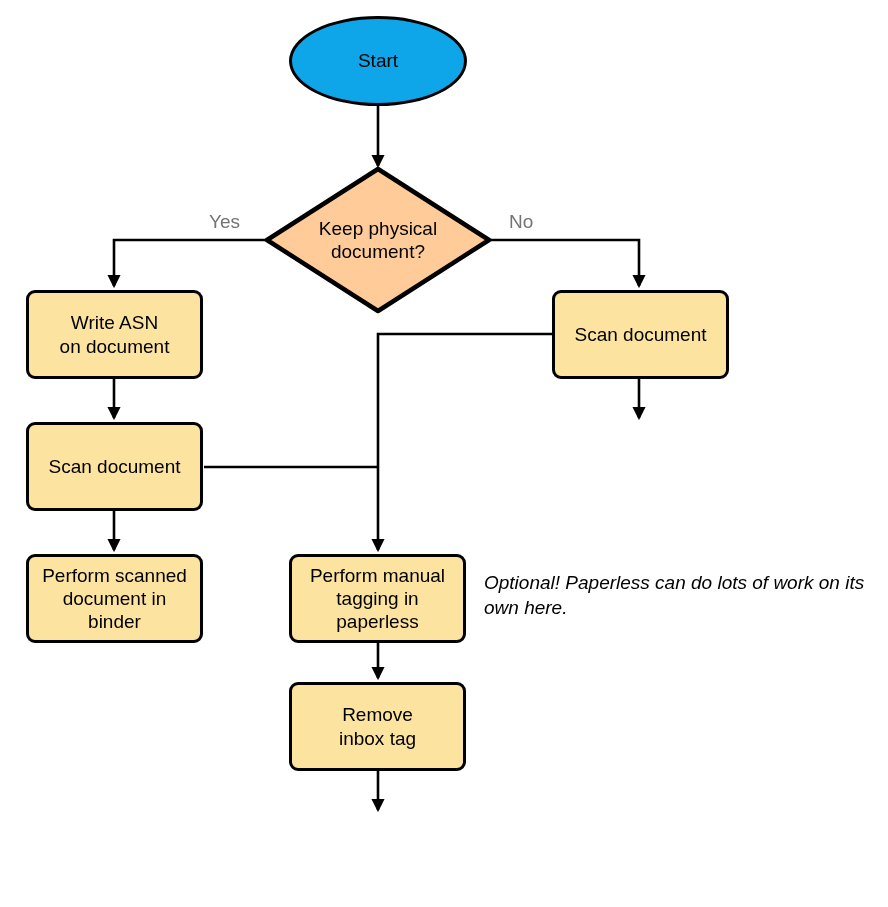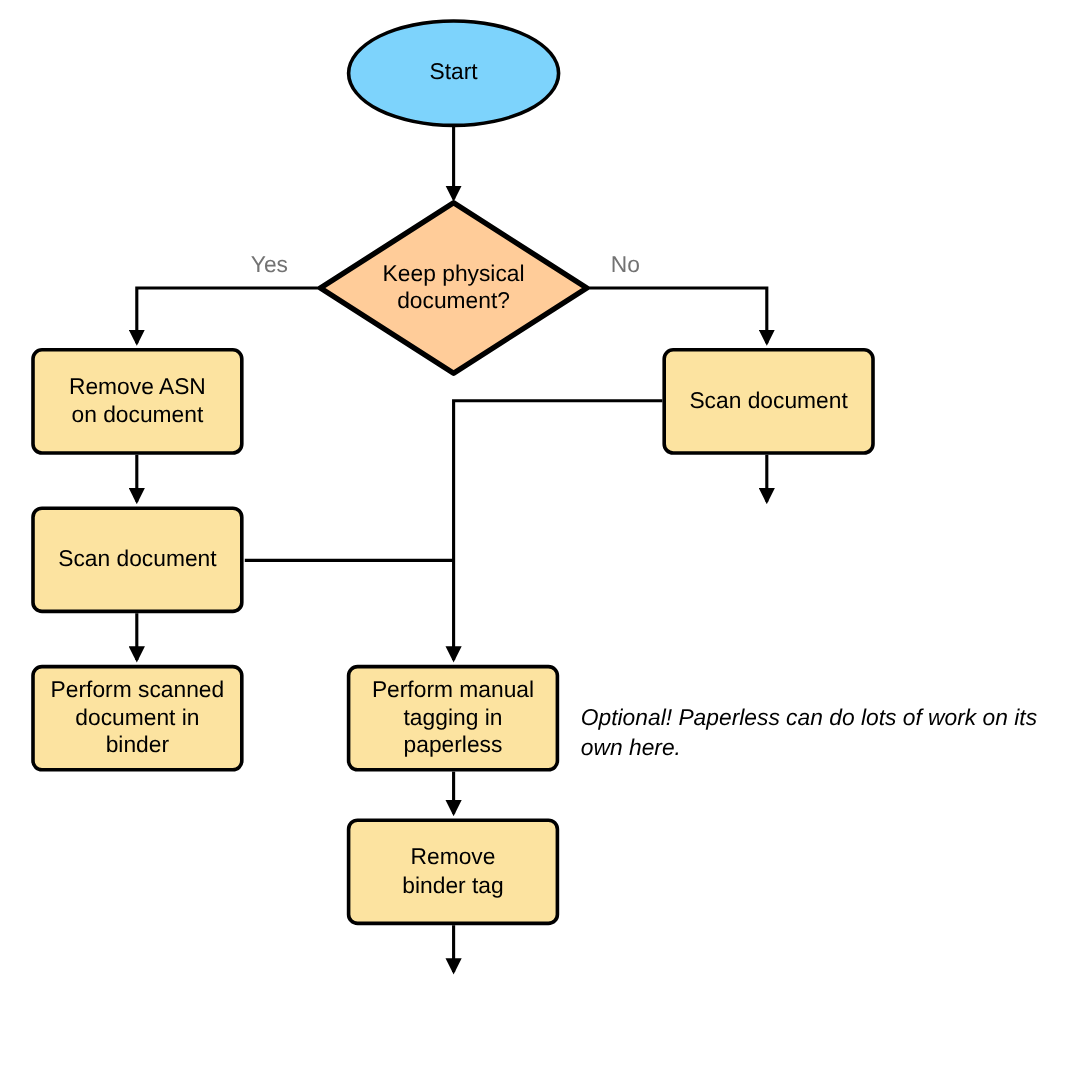--- a/index.html
+++ b/index.html
@@ -36,21 +36,21 @@
     line-height: 1.22;
     z-index: 3;
   }
   .node .label {
     padding: 0 6px;
     white-space: pre-line;
   }
   .terminator {
     border: 3px solid #000000;
     border-radius: 50%;
-    background: #7dd3fc;
+    background: #0ea5e9;
   }
   .process {
     border: 3px solid #000000;
     border-radius: 9px;
     background: #fce3a0;
   }
   .decision-wrap {
     position: absolute;
     z-index: 3;
   }
@@ -135,21 +135,21 @@
       <polygon points="114,3 225,74 114,145 3,74" fill="#ffcc99" stroke="#000000" stroke-width="4.5" stroke-linejoin="round"></polygon>
     </svg>
     <div class="decision-label">Keep physical
 document?</div>
   </div>
 
   <div class="edge-label" style="left:209px; top:211px;">Yes</div>
   <div class="edge-label" style="left:509px; top:211px;">No</div>
 
   <div class="node process" style="left:26px; top:290px; width:177px; height:89px;">
-    <span class="label">Remove ASN
+    <span class="label">Write ASN
 on document</span>
   </div>
 
   <div class="node process" style="left:26px; top:422px; width:177px; height:89px;">
     <span class="label">Scan document</span>
   </div>
 
   <div class="node process" style="left:26px; top:554px; width:177px; height:89px;">
     <span class="label">Perform scanned
 document in
@@ -162,19 +162,19 @@
 
 
   <div class="node process" style="left:289px; top:554px; width:177px; height:89px;">
     <span class="label">Perform manual
 tagging in
 paperless</span>
   </div>
 
   <div class="node process" style="left:289px; top:682px; width:177px; height:89px;">
     <span class="label">Remove
-binder tag</span>
+inbox tag</span>
   </div>
 
 
-  <div class="annotation" style="left:484px; top:586px; width:400px;font-style:italic;">Optional! Paperless can do lots of work on its own here.</div>
+  <div class="annotation" style="left:484px; top:570px; width:400px;font-style:italic;">Optional! Paperless can do lots of work on its own here.</div>
 
 </div>
 
 </body></html>

